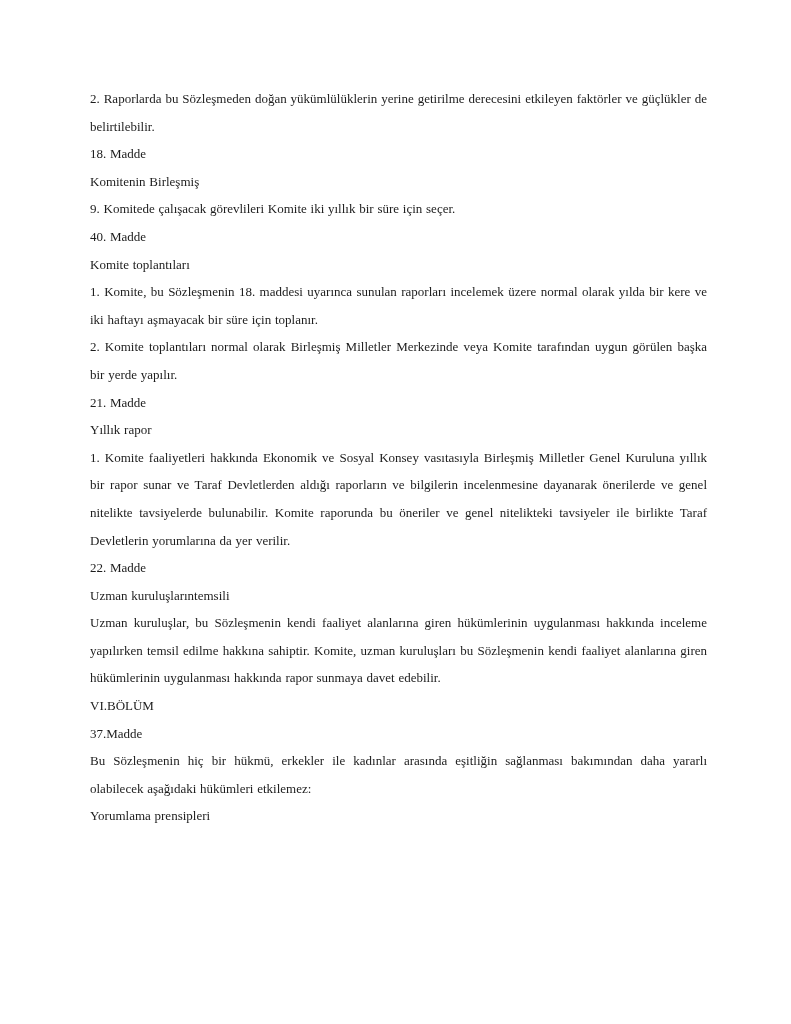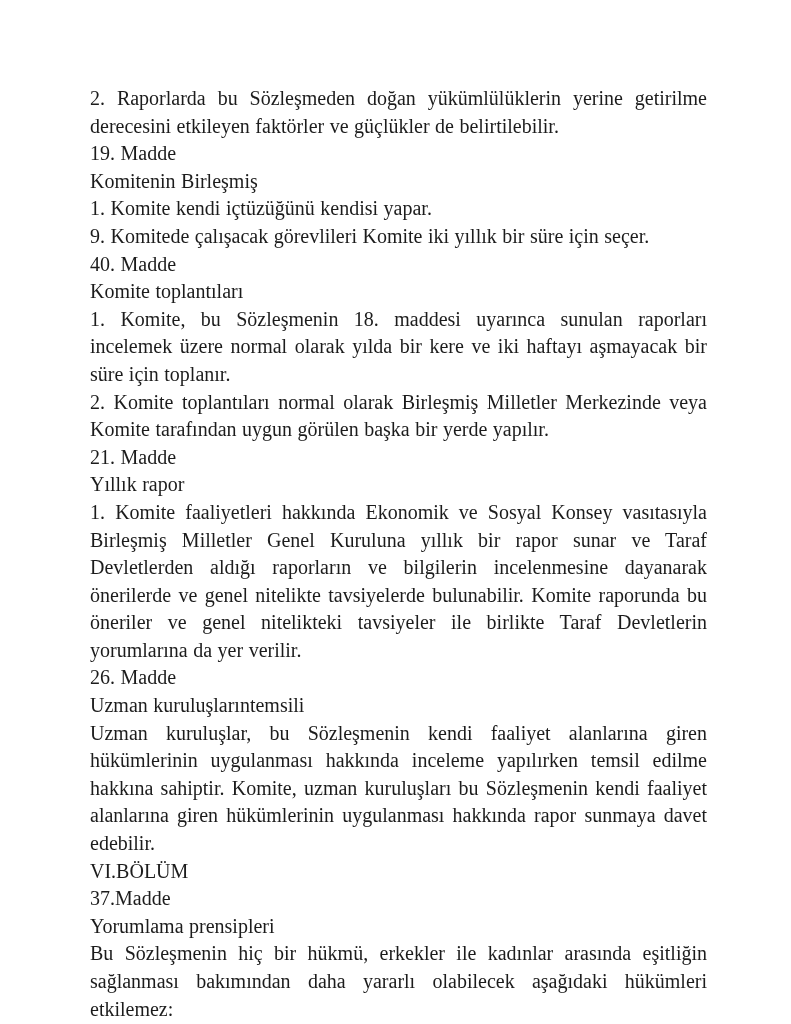--- a/index.html
+++ b/index.html
@@ -16,44 +16,43 @@
   .page {
     position: absolute;
     top: 85px;
     left: 90px;
     width: 617px;
   }
   .page p {
     margin: 0;
     padding: 0;
     font-family: "Liberation Serif", "DejaVu Serif", serif;
-    font-size: 20px;
+    font-size: 13px;
     line-height: 27.6px;
     color: #1c1c1c;
     text-align: justify;
     word-spacing: 0.5px;
     -webkit-font-smoothing: antialiased;
   }
 </style>
 </head>
 <body>
 
 <div class="page">
   <p>2. Raporlarda bu Sözleşmeden doğan yükümlülüklerin yerine getirilme derecesini etkileyen faktörler ve güçlükler de belirtilebilir.</p>
-  <p>19. Madde</p>
+  <p>18. Madde</p>
   <p>Komitenin Birleşmiş</p>
-  <p>1. Komite kendi içtüzüğünü kendisi yapar.</p>
   <p>9. Komitede çalışacak görevlileri Komite iki yıllık bir süre için seçer.</p>
   <p>40. Madde</p>
   <p>Komite toplantıları</p>
   <p>1. Komite, bu Sözleşmenin 18. maddesi uyarınca sunulan raporları incelemek üzere normal olarak yılda bir kere ve iki haftayı aşmayacak bir süre için toplanır.</p>
   <p>2. Komite toplantıları normal olarak Birleşmiş Milletler Merkezinde veya Komite tarafından uygun görülen başka bir yerde yapılır.</p>
   <p>21. Madde</p>
   <p>Yıllık rapor</p>
   <p>1. Komite faaliyetleri hakkında Ekonomik ve Sosyal Konsey vasıtasıyla Birleşmiş Milletler Genel Kuruluna yıllık bir rapor sunar ve Taraf Devletlerden aldığı raporların ve bilgilerin incelenmesine dayanarak önerilerde ve genel nitelikte tavsiyelerde bulunabilir. Komite raporunda bu öneriler ve genel nitelikteki tavsiyeler ile birlikte Taraf Devletlerin yorumlarına da yer verilir.</p>
-  <p>26. Madde</p>
+  <p>22. Madde</p>
   <p>Uzman kuruluşlarıntemsili</p>
   <p>Uzman kuruluşlar, bu Sözleşmenin kendi faaliyet alanlarına giren hükümlerinin uygulanması hakkında inceleme yapılırken temsil edilme hakkına sahiptir. Komite, uzman kuruluşları bu Sözleşmenin kendi faaliyet alanlarına giren hükümlerinin uygulanması hakkında rapor sunmaya davet edebilir.</p>
   <p>VI.BÖLÜM</p>
   <p>37.Madde</p>
+  <p>Bu Sözleşmenin hiç bir hükmü, erkekler ile kadınlar arasında eşitliğin sağlanması bakımından daha yararlı olabilecek aşağıdaki hükümleri etkilemez:</p>
   <p>Yorumlama prensipleri</p>
-  <p>Bu Sözleşmenin hiç bir hükmü, erkekler ile kadınlar arasında eşitliğin sağlanması bakımından daha yararlı olabilecek aşağıdaki hükümleri etkilemez:</p>
 </div>
 
 </body></html>

